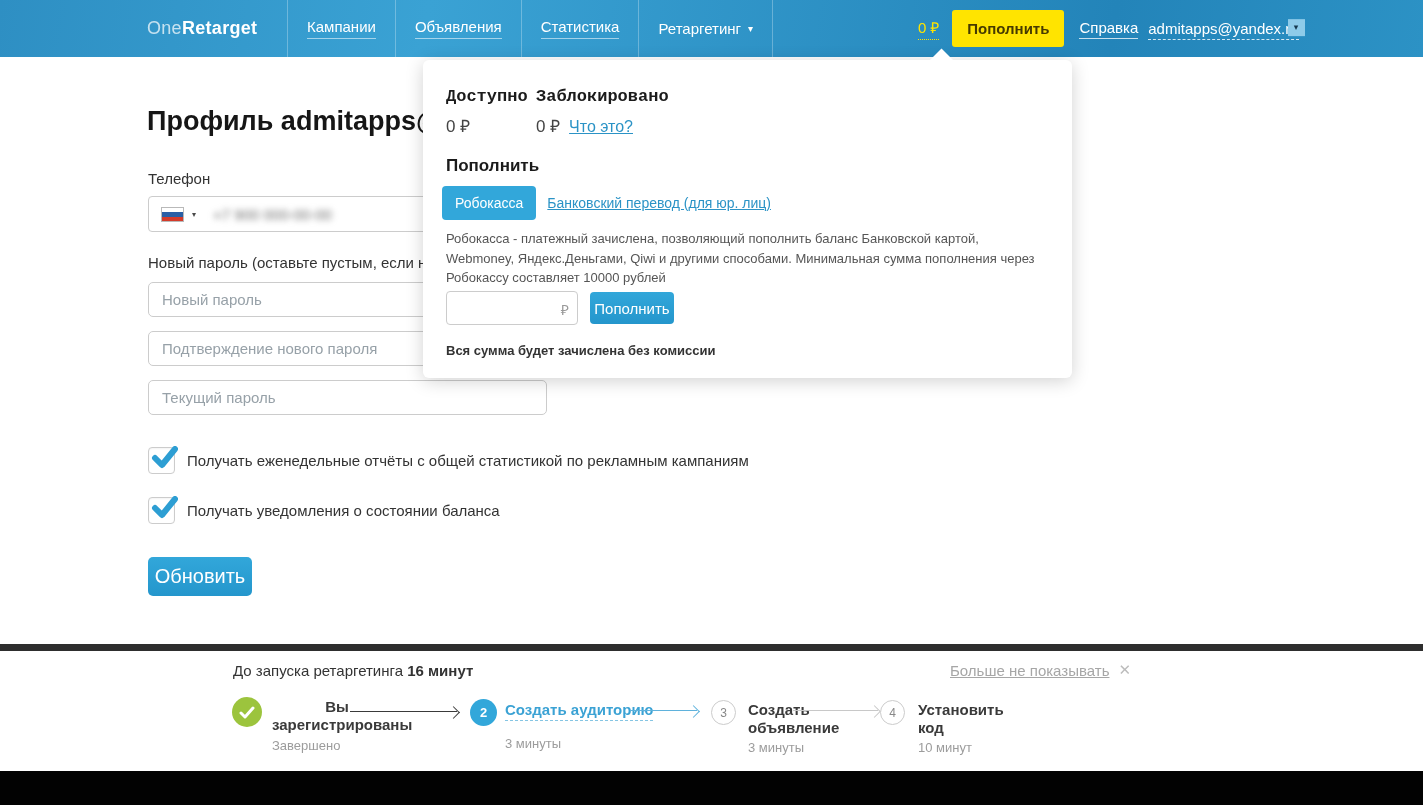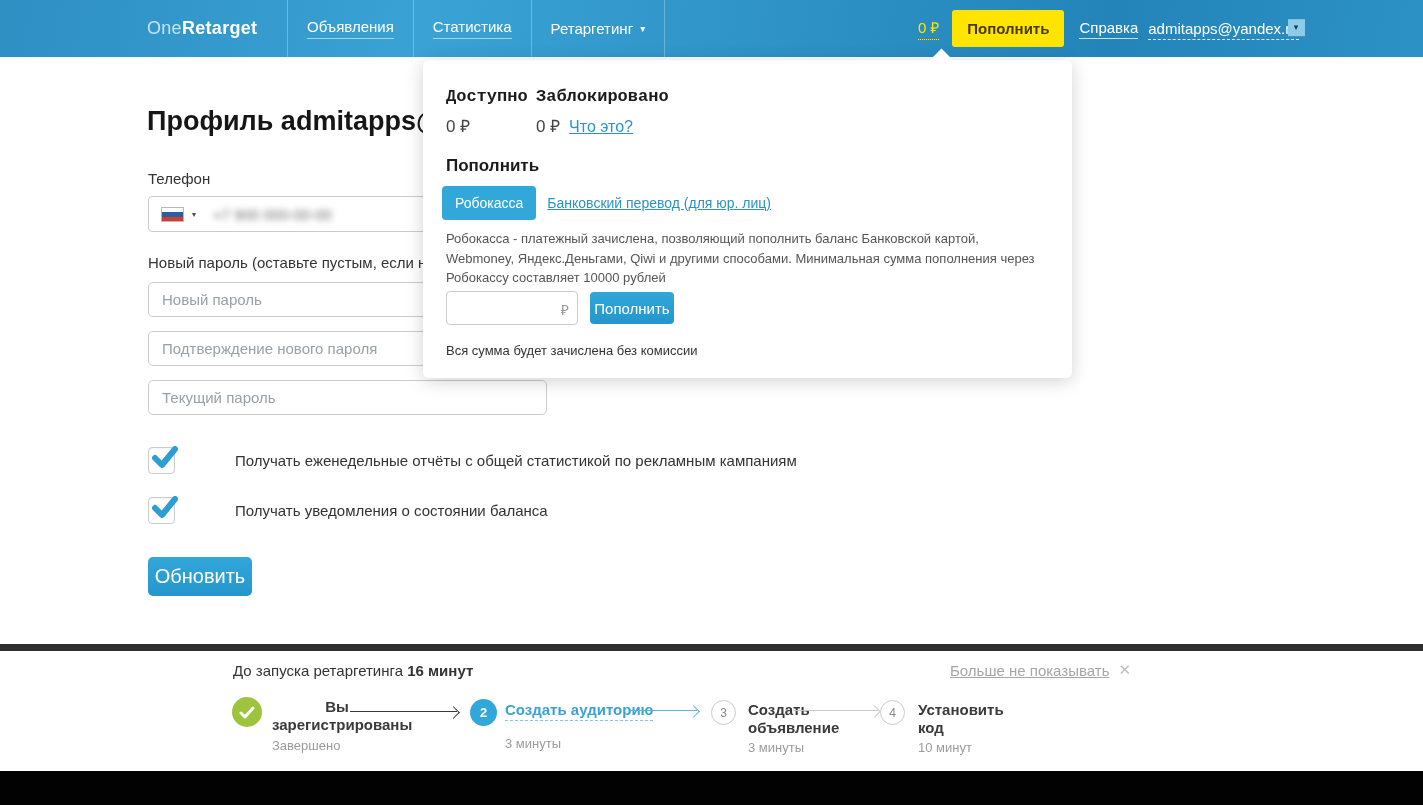--- a/index.html
+++ b/index.html
@@ -39,21 +39,21 @@
   .field-label { position:absolute; font-size:15px; color:#333; }
   .phone-field { position:absolute; left:148px; top:196px; width:399px; height:36px;
     border:1px solid #ccc; border-radius:4px; background:#fff; display:flex; align-items:center; cursor:text; }
   .flag { width:23px; height:15px; margin-left:12px; border:1px solid #b9b9b9;
     background:linear-gradient(to bottom,#fff 0 33%,#2a5fa5 33% 66%,#d43b2a 66% 100%); }
   .flag-caret { font-size:8px; color:#4a4a4a; margin-left:8px; }
   .phone-num { margin-left:17px; color:#6e6e6e; font-size:15px; filter:blur(3px); }
   .text-input { position:absolute; left:148px; width:399px; height:35px; border:1px solid #ccc;
     border-radius:5px; padding:0 13px; font-size:15px; color:#333; font-family:inherit; background:#fff; }
   .text-input::placeholder { color:#97a1a8; }
-  .check-row { position:absolute; left:148px; display:flex; align-items:center; cursor:pointer;gap:48px; }
+  .check-row { position:absolute; left:148px; display:flex; align-items:center; cursor:pointer; }
   .checkbox { width:27px; height:27px; border:1px solid #ccc; border-radius:4px; background:#fff;
     position:relative; box-shadow:inset 0 1px 2px rgba(0,0,0,.05); flex:none; }
   .checkbox svg { position:absolute; left:2px; top:-2px; }
   .check-label { margin-left:12px; font-size:15px; color:#333; }
   .btn-blue { background:linear-gradient(var(--accent),var(--accent_dark)); color:#fff; border:none;
     border-radius:5px; font-family:inherit; cursor:pointer; }
   .update-btn { position:absolute; left:148px; top:557px; width:104px; height:39px; font-size:20px; }
   
   .popup { position:absolute; left:423px; top:60px; width:649px; height:318px; background:#fff;
     border-radius:6px; box-shadow:0 3px 18px rgba(0,0,0,.18); z-index:20; }
@@ -70,21 +70,21 @@
     padding:9px 13px; border:none; border-radius:4px; cursor:pointer; }
   .bank-link { margin-left:11px; font-size:14px; }
   .pop-desc { position:absolute; left:23px; top:169px; width:600px; font-size:13px;
     color:#555; line-height:1.5; }
   .amount-row { position:absolute; left:23px; top:231px; display:flex; align-items:center; }
   .amount-wrap { position:relative; width:132px; height:34px; }
   .amount-input { width:132px; height:34px; border:1px solid #ccc; border-radius:4px;
     padding:0 24px 0 10px; font-size:14px; font-family:inherit; }
   .rub-suffix { position:absolute; right:9px; top:9px; color:#999; font-size:14px; pointer-events:none; }
   .pop-topup-btn { margin-left:12px; width:84px; height:32px; font-size:15px; border-radius:4px; }
-  .pop-note { position:absolute; left:23px; top:283px; font-size:13px; font-weight:400; color:#333; }
+  .pop-note { position:absolute; left:23px; top:283px; font-size:13px; font-weight:700; color:#333; }
   
   .bottom-bar { position:absolute; left:0; top:644px; width:1423px; height:7px; background:#2e2e2e; }
   .onboarding { position:absolute; left:0; top:651px; width:1423px; height:121px; background:#fff; }
   .countdown { position:absolute; left:233px; top:11px; font-size:15px; color:#333; }
   .countdown b { font-weight:700; }
   .dismiss { position:absolute; left:950px; top:10px; font-size:15px; color:#a6a6a6; display:flex; align-items:center; }
   .dismiss .dlink { text-decoration:underline; cursor:pointer; }
   .dismiss .x { margin-left:9px; color:#bcbcbc; font-size:15px; cursor:pointer; }
   .step-circle { position:absolute; border-radius:50%; display:flex; align-items:center;
     justify-content:center; font-weight:700; }
@@ -104,20 +104,23 @@
 </head>
 <body>
 
 <div class="nav">
   <div class="logo">
     <span class="one">One</span>
       <span class="ret">Retarget</span>
   </div>
   <div class="tabs">
     <div class="tab">
+        <span class="lbl">Кампании</span>
+      </div>
+    <div class="tab">
         <span class="lbl">Объявления</span>
       </div>
     <div class="tab">
         <span class="lbl">Статистика</span>
       </div>
     <div class="tab nounder">
       <span class="lbl">Ретаргетинг</span>
       <span class="nav-caret">▾</span>
     </div>
   </div>

